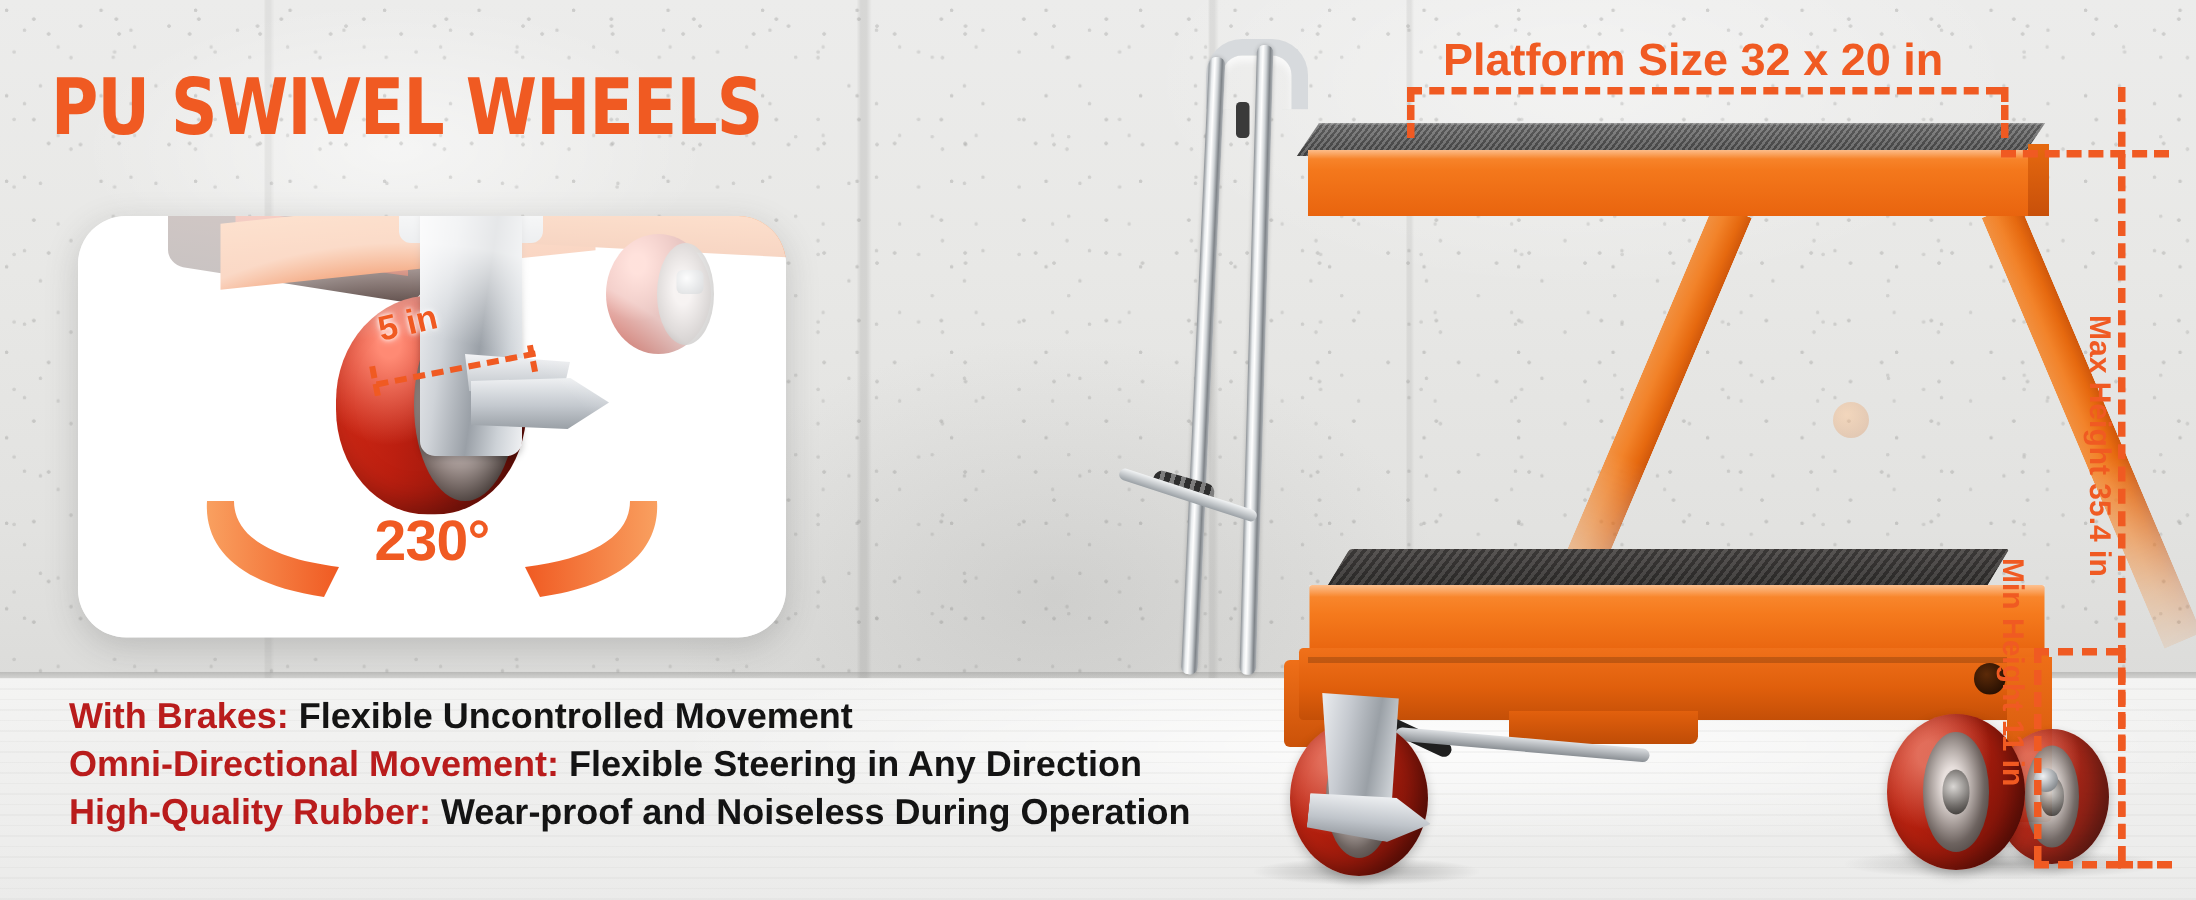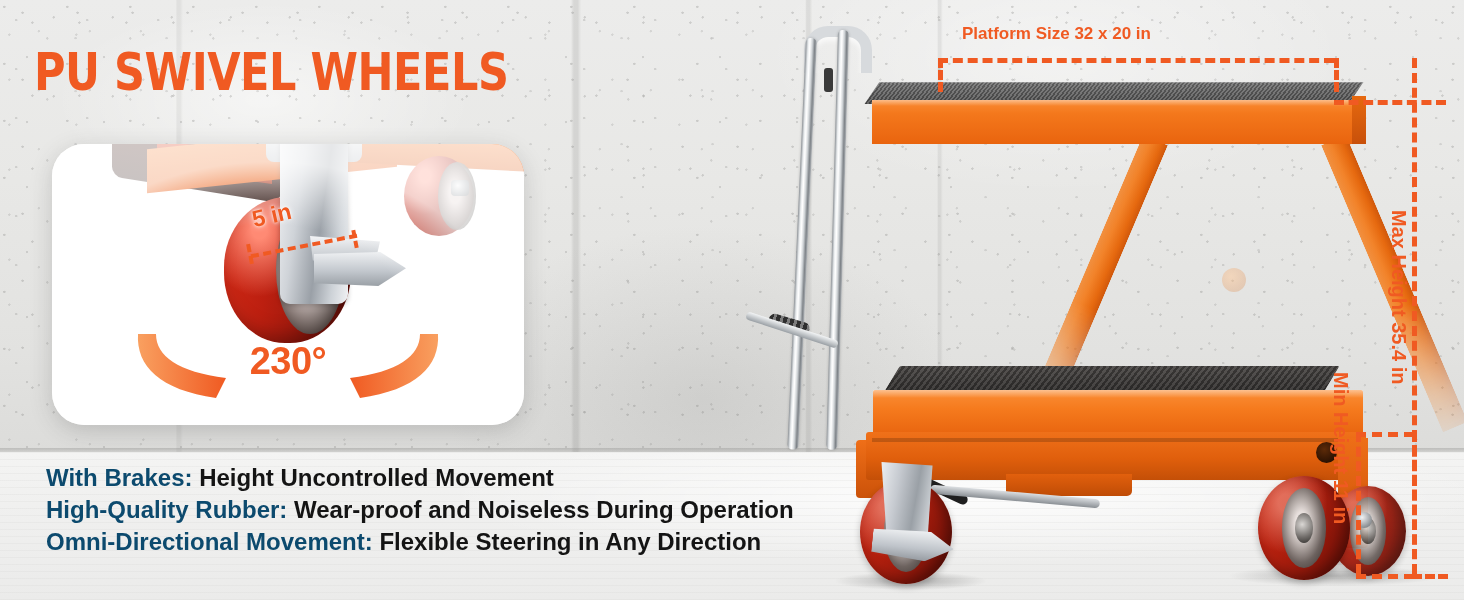--- a/index.html
+++ b/index.html
@@ -212,21 +212,21 @@
     font-size:38px; font-weight:bold; color:#f05a22;
     letter-spacing:-.5px;
   }
 
   
   .features{position:absolute; left:46px; top:462px; width:830px;}
   .feature-row{
     font-size:24px; font-weight:bold; line-height:1.34;
     color:#141414; white-space:nowrap;
   }
-  .feature-key{color:#0c4a6e;}
+  .feature-key{color:#b91c1c;}
 
   
   .product{position:absolute; left:760px; top:0; width:704px; height:600px;}
 
   .handle-tube-a,.handle-tube-b{
     position:absolute;
     background:linear-gradient(90deg,#8c9196 0%,#e9ecee 22%,#ffffff 38%,#cfd3d6 60%,#7f8489 82%,#aeb2b6 100%);
     border-radius:5px;
     box-shadow:0 0 3px rgba(0,0,0,.20);
   }
@@ -398,21 +398,21 @@
     background:radial-gradient(ellipse at center, rgba(60,60,60,.34), rgba(60,60,60,0) 72%);
   }
   .shadow-r{
     position:absolute; left:470px; top:566px; width:210px; height:20px;
     background:radial-gradient(ellipse at center, rgba(60,60,60,.32), rgba(60,60,60,0) 72%);
   }
 
   
   .ann-platform-label{
     position:absolute; left:962px; top:24px;
-    font-size:17px; font-weight:bold; color:#f05a22; white-space:nowrap;
+    font-size:30px; font-weight:bold; color:#f05a22; white-space:nowrap;
   }
   .dash-h{ position:absolute; height:0; border-top:5px dashed #f05a22; }
   .dash-v{ position:absolute; width:0; border-left:5px dashed #f05a22; }
 
   .plat-dash-top   { left:938px; top:58px;  width:396px; }
   .plat-dash-left  { left:938px; top:58px;  height:34px; }
   .plat-dash-right { left:1334px;top:58px;  height:34px; }
   .plat-dash-lead  { left:1334px;top:100px; width:112px; }
 
   .max-dash-v      { left:1412px; top:58px;  height:516px; }
@@ -495,29 +495,29 @@
         <path d="M8 4 C6 36 30 60 86 68 L96 48 C48 42 26 26 26 4 Z" fill="url(#gl)"></path>
         <path d="M308 4 C310 36 286 60 230 68 L220 48 C268 42 290 26 290 4 Z" fill="url(#gr)"></path>
       </svg>
     </div>
     <div class="label360">230°</div>
   </div>
 
   <div class="features">
     <div class="feature-row">
       <span class="feature-key">With Brakes:</span>
-      <span>Height Uncontrolled Movement</span>
+      <span>Flexible Uncontrolled Movement</span>
+    </div>
+    <div class="feature-row">
+      <span class="feature-key">Omni-Directional Movement:</span>
+      <span>Flexible Steering in Any Direction</span>
     </div>
     <div class="feature-row">
       <span class="feature-key">High-Quality Rubber:</span>
       <span>Wear-proof and Noiseless During Operation</span>
-    </div>
-    <div class="feature-row">
-      <span class="feature-key">Omni-Directional Movement:</span>
-      <span>Flexible Steering in Any Direction</span>
     </div>
   </div>
 
   <div class="product">
     <div class="handle-top"></div>
     <div class="handle-tube-a"></div>
     <div class="handle-tube-b"></div>
     <div class="handle-grip"></div>
     <div class="pedal-spring"></div>
     <div class="pedal-rod"></div>

